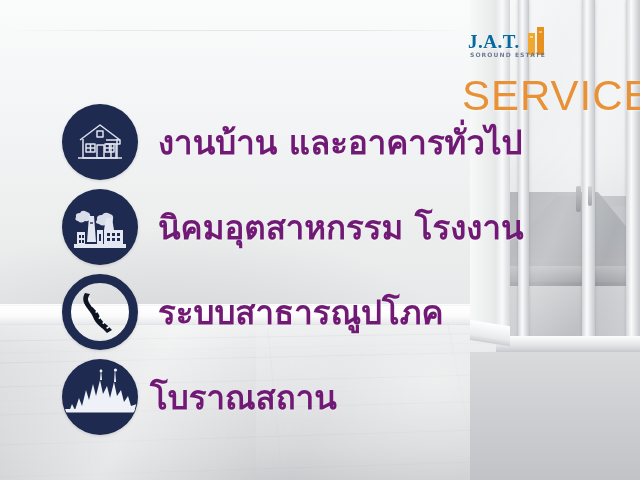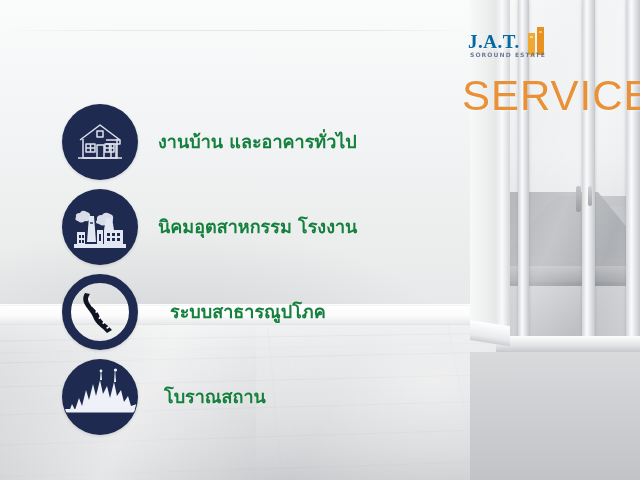--- a/index.html
+++ b/index.html
@@ -163,47 +163,47 @@
     text-shadow:0 1px 2px rgba(255,255,255,.45);
     white-space:nowrap;
     margin-left:39px;
   }
 
   
   .list{position:absolute;left:0;top:0;width:470px;height:480px;}
   .row{position:absolute;left:62px;display:flex;align-items:center;}
   .row-1{top:104px;}
   .row-2{top:189px;}
-  .row-3{top:274px;gap:12px;}
+  .row-3{top:274px;}
   .row-4{top:359px;}
 
   .badge{
     width:76px;height:76px;border-radius:50%;
     background:#1e2a4f;
     display:flex;align-items:center;justify-content:center;
     flex:0 0 auto;
     box-shadow:0 1px 3px rgba(60,64,74,.18);
   }
   .badge.ring{
     background:transparent;
     border:9px solid #1e2a4f;
     box-sizing:border-box;
   }
 
   .row-label{
     margin-left:20px;
     font-family:"DejaVu Sans","Liberation Sans",sans-serif;
     font-weight:bold;
-    font-size:18px;
-    color:#15803d;
+    font-size:33px;
+    color:#701a75;
     white-space:nowrap;
     line-height:1;
     text-shadow:0 1px 1px rgba(255,255,255,.5);
   }
-  .row-4 .row-label{margin-left:26px;}
+  .row-4 .row-label{margin-left:12px;}
 </style>
 </head>
 <body>
 
 <div class="stage">
 
   <div class="bg">
 
     <div class="wall-back"></div>
     <div class="ceiling-line"></div>

